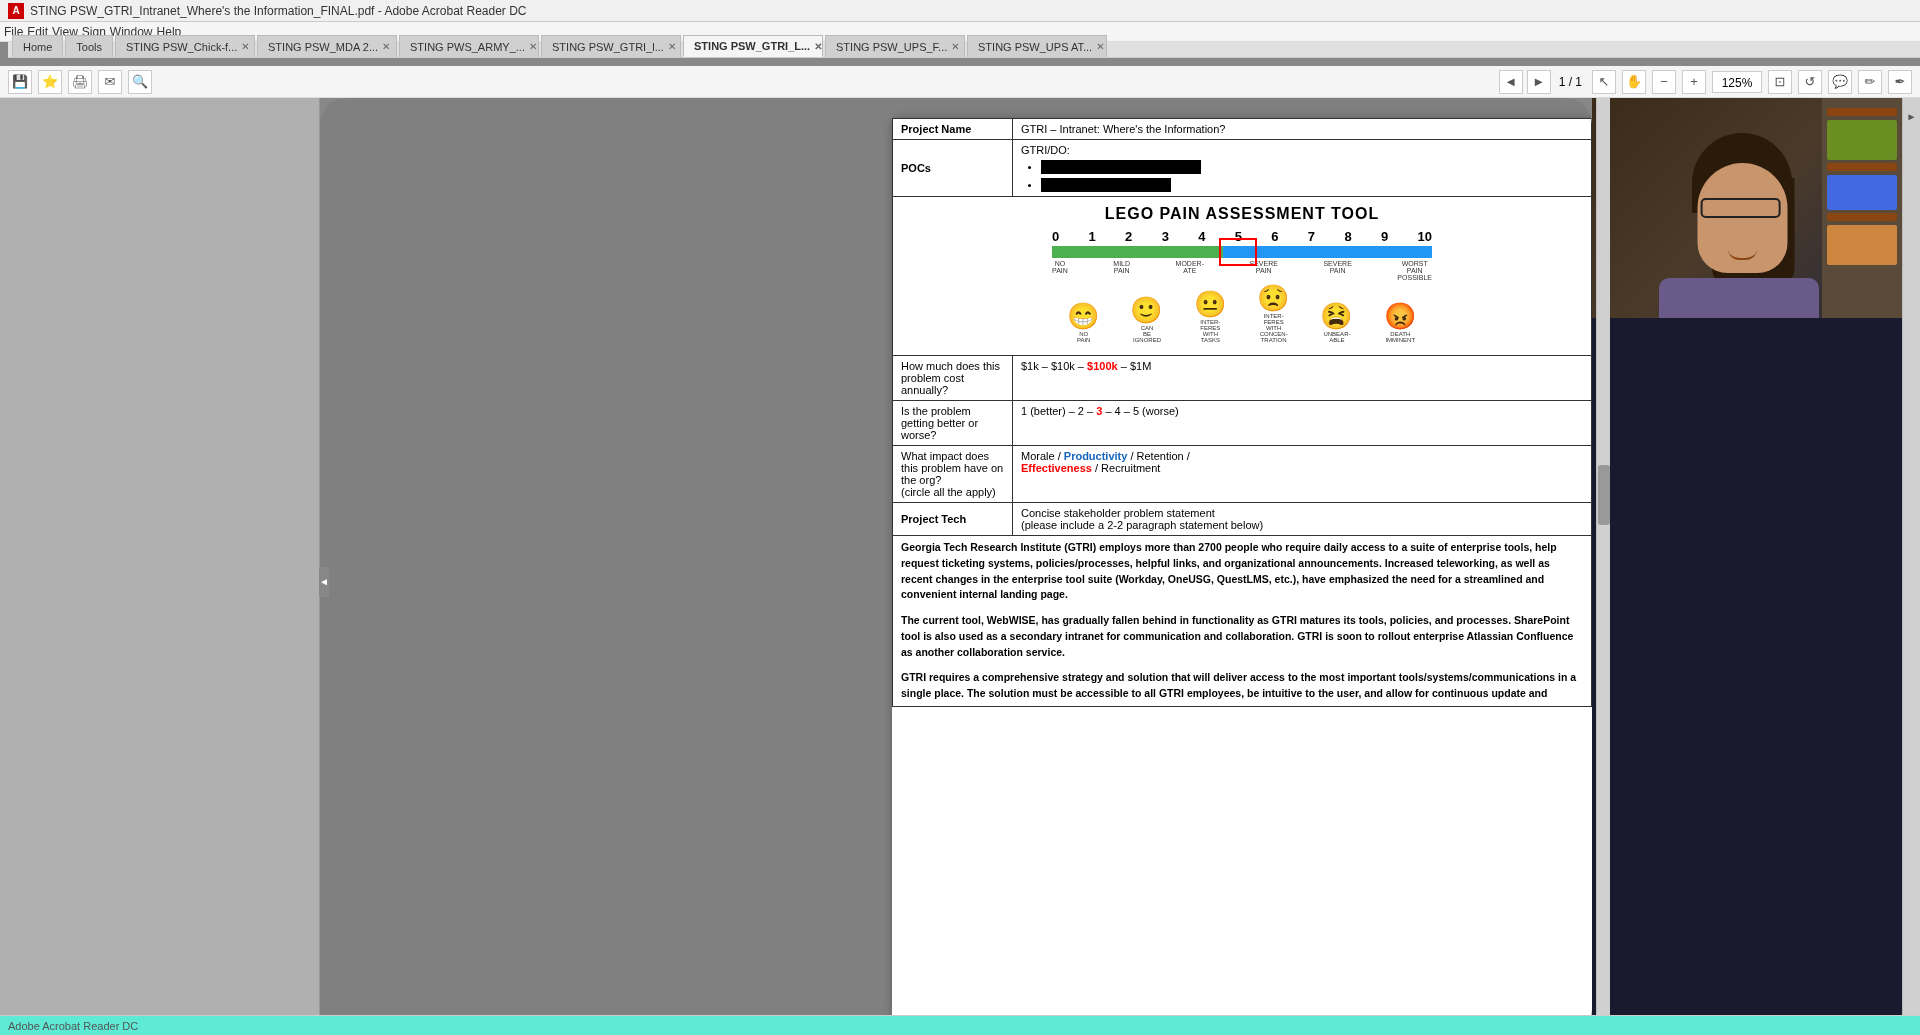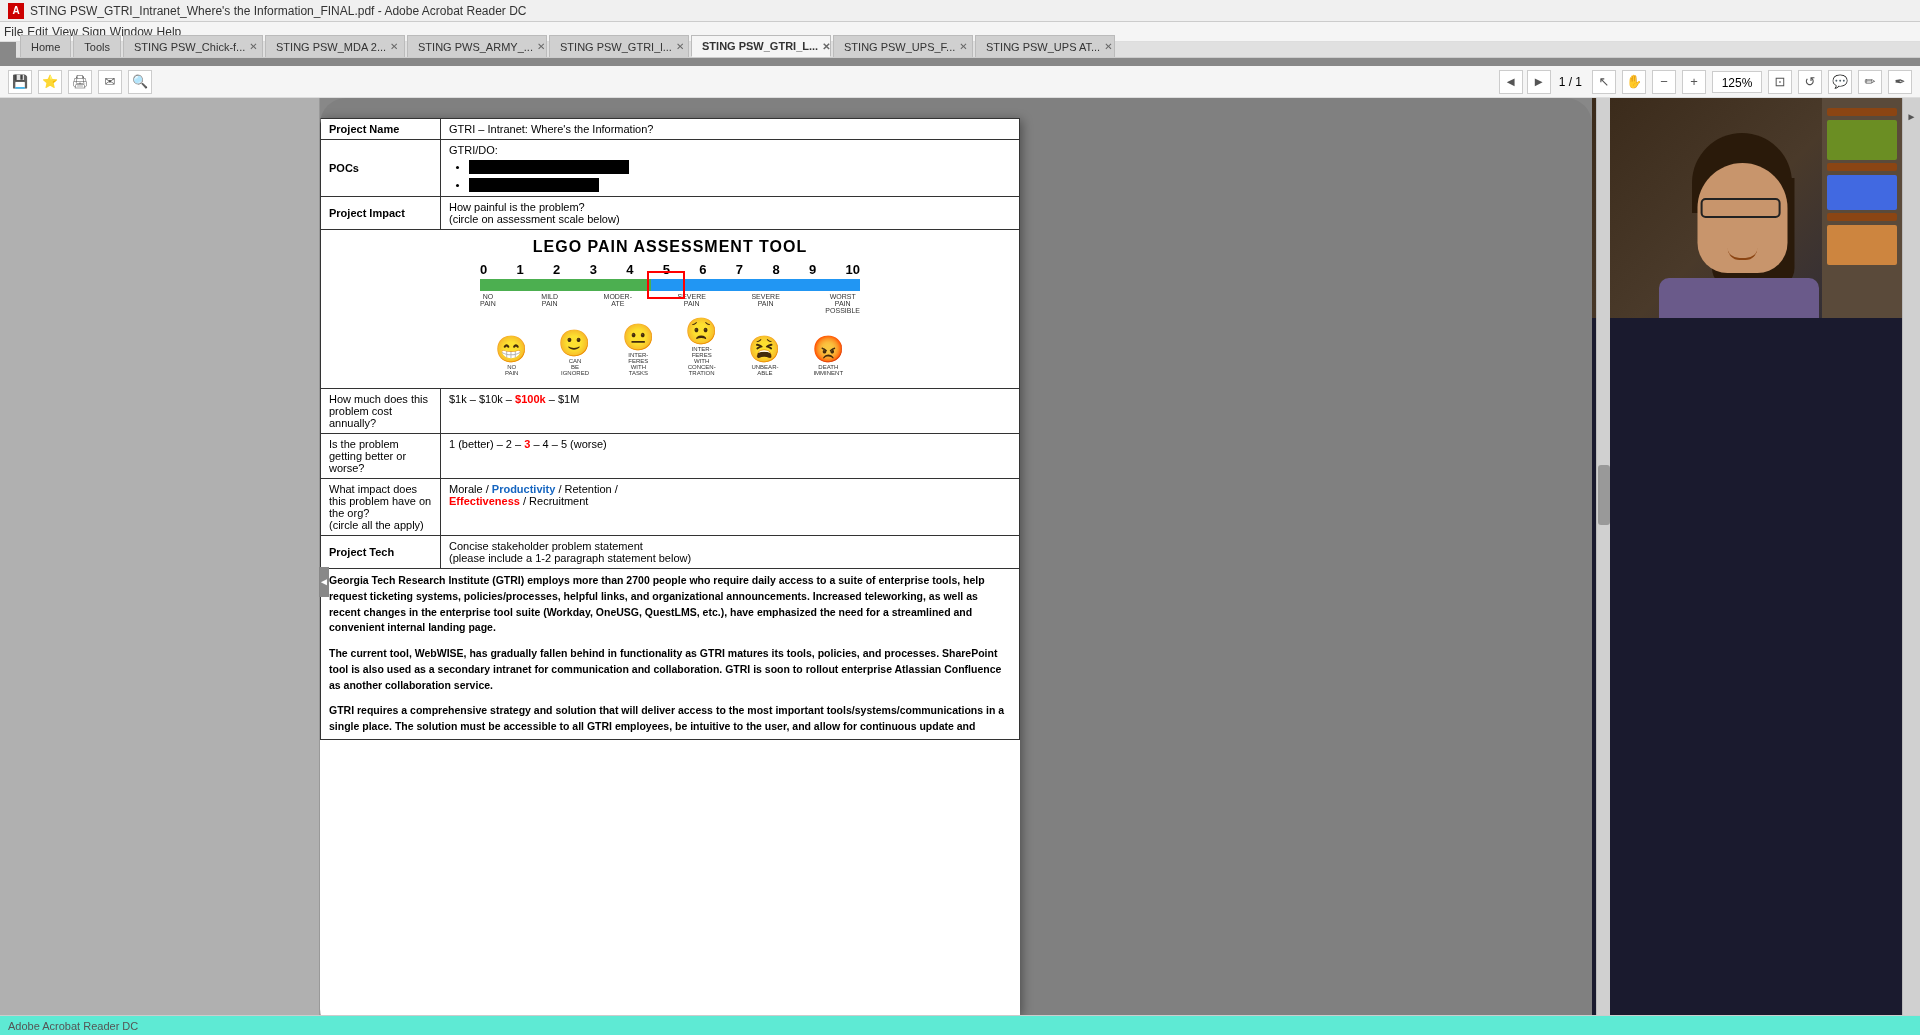--- a/index.html
+++ b/index.html
@@ -49,21 +49,21 @@
       align-items: center;
       padding: 0 4px;
       font-size: 12px;
       gap: 4px;
     }
     #menu-bar span { cursor: pointer; color: #333; }
 
     
     #tab-bar {
       position: absolute;
-      top: 42px; left: 16px; right: 0;
+      top: 42px; left: 8px; right: 0;
       height: 16px;
       background: #e0e0e0;
       display: flex;
       align-items: flex-end;
       padding: 0 4px;
       font-size: 11px;
       border-bottom: 1px solid #ccc;
     }
     .tab {
       height: 22px;
@@ -148,21 +148,21 @@
       z-index: 10;
     }
 
     
     #doc-area {
       flex: 1;
       background: #808080;
       overflow: hidden;
       position: relative;
       display: flex;
-      justify-content: flex-start;
+      justify-content: flex-end;
       padding: 20px 0;
       border-radius: 26px;
     }
 
     
     #pdf-page {
       width: 700px;
       background: white;
       box-shadow: 2px 2px 10px rgba(0,0,0,0.4);
       padding: 0;
@@ -460,27 +460,20 @@
               <li>
                 <span class="redacted" style="width:160px;">&nbsp;</span>
               </li>
               <li style="margin-top:4px;">
                 <span class="redacted" style="width:130px;">&nbsp;</span>
               </li>
             </ul>
           </td>
         </tr>
 
-        <tr>
-          <td class="label-cell">Project Impact</td>
-          <td class="content-cell">
-            <div>How painful is the problem?</div>
-            <div>(circle on assessment scale below)</div>
-          </td>
-        </tr>
 
         <tr>
           <td colspan="2" class="content-cell" style="padding:0;">
             <div class="lego-section">
               <div class="lego-title">LEGO PAIN ASSESSMENT TOOL</div>
               <div class="lego-scale">
                 <div class="scale-numbers">
                   <span>0</span>
                   <span>1</span>
                   <span>2</span>
@@ -568,21 +561,21 @@
             <span> / Retention / </span><br>
             <span class="highlight-red">Effectiveness</span>
             <span> / Recruitment</span>
           </td>
         </tr>
 
         <tr>
           <td class="label-cell">Project Tech</td>
           <td class="content-cell">
             <div>Concise stakeholder problem statement</div>
-            <div>(please include a 1-2 paragraph statement below)</div>
+            <div>(please include a 2-2 paragraph statement below)</div>
           </td>
         </tr>
 
         <tr>
           <td colspan="2" class="body-text-cell">
             <p>Georgia Tech Research Institute (GTRI) employs more than 2700 people who require daily access to a suite of enterprise tools, help request ticketing systems, policies/processes, helpful links, and organizational announcements. Increased teleworking, as well as recent changes in the enterprise tool suite (Workday, OneUSG, QuestLMS, etc.), have emphasized the need for a streamlined and convenient internal landing page.</p>
             <p>The current tool, WebWISE, has gradually fallen behind in functionality as GTRI matures its tools, policies, and processes. SharePoint tool is also used as a secondary intranet for communication and collaboration. GTRI is soon to rollout enterprise Atlassian Confluence as another collaboration service.</p>
             <p>GTRI requires a comprehensive strategy and solution that will deliver access to the most important tools/systems/communications in a single place. The solution must be accessible to all GTRI employees, be intuitive to the user, and allow for continuous update and</p>
           </td>
         </tr>

